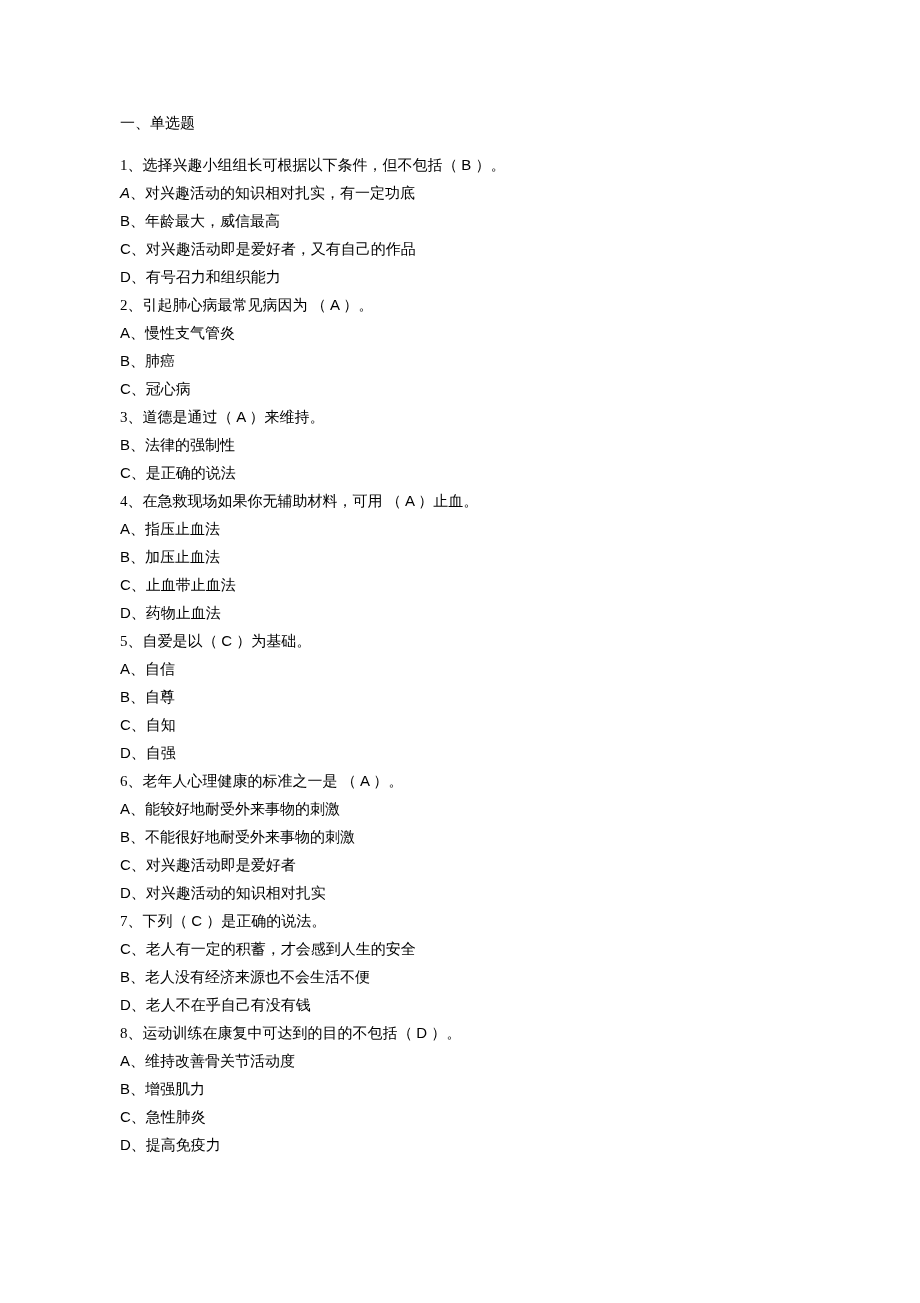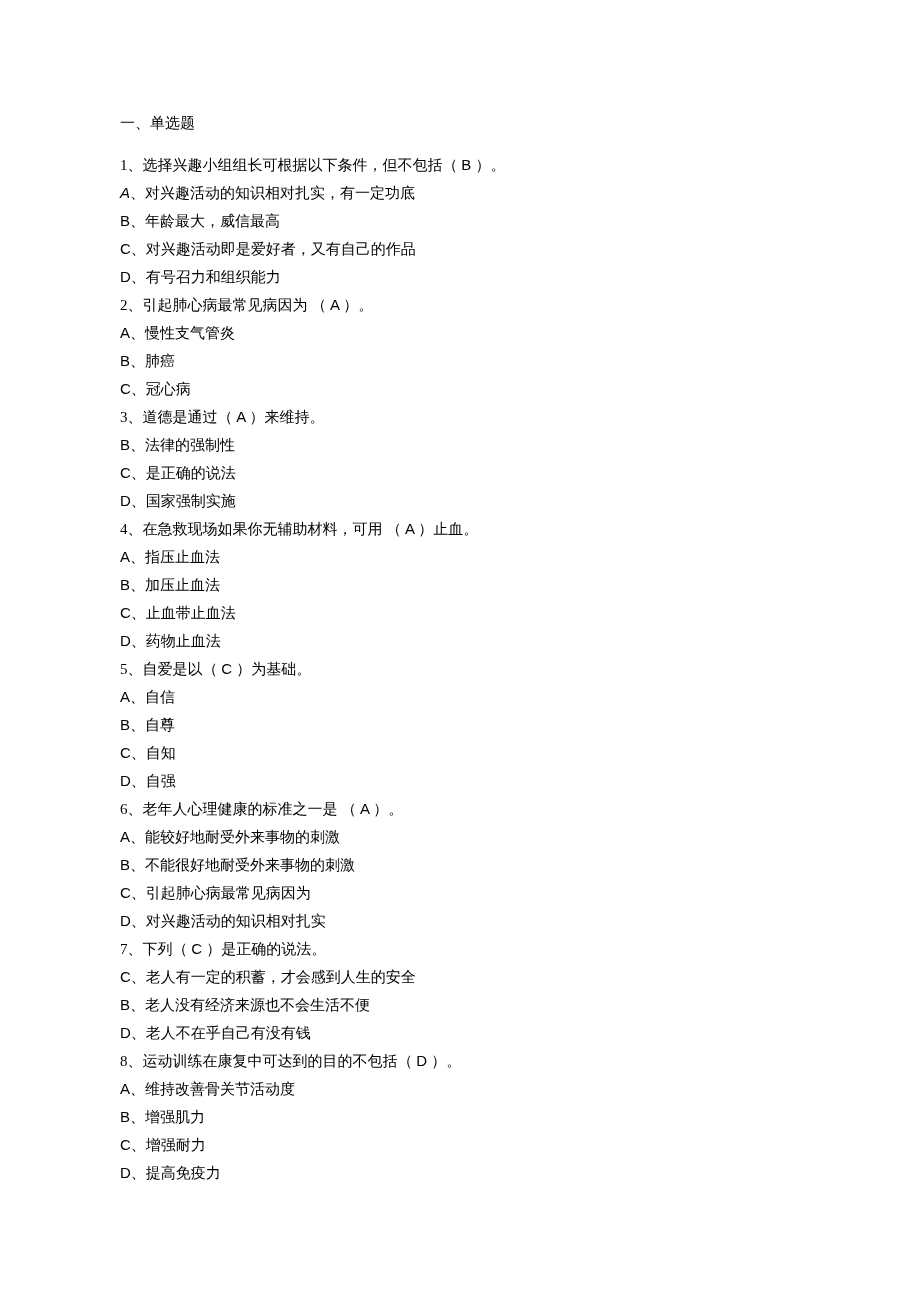--- a/index.html
+++ b/index.html
@@ -38,39 +38,38 @@
       <p class="line"><span class="latin">B</span><span>、年龄最大，威信最高</span></p>
       <p class="line"><span class="latin">C</span><span>、对兴趣活动即是爱好者，又有自己的作品</span></p>
       <p class="line"><span class="latin">D</span><span>、有号召力和组织能力</span></p>
       <p class="line"><span>2、引起肺心病最常见病因为 （</span> <span class="latin"> A </span> <span>）。</span></p>
       <p class="line"><span class="latin">A</span><span>、慢性支气管炎</span></p>
       <p class="line"><span class="latin">B</span><span>、肺癌</span></p>
       <p class="line"><span class="latin">C</span><span>、冠心病</span></p>
       <p class="line"><span>3、道德是通过（</span> <span class="latin"> A </span> <span>）来维持。</span></p>
       <p class="line"><span class="latin">B</span><span>、法律的强制性</span></p>
       <p class="line"><span class="latin">C</span><span>、是正确的说法</span></p>
-      <p class="line"><span class="latin">D</span><span>、国家强制实施</span></p>
       <p class="line"><span>4、在急救现场如果你无辅助材料，可用 （</span> <span class="latin"> A </span> <span>）止血。</span></p>
       <p class="line"><span class="latin">A</span><span>、指压止血法</span></p>
       <p class="line"><span class="latin">B</span><span>、加压止血法</span></p>
       <p class="line"><span class="latin">C</span><span>、止血带止血法</span></p>
       <p class="line"><span class="latin">D</span><span>、药物止血法</span></p>
       <p class="line"><span>5、自爱是以（</span> <span class="latin"> C </span> <span>）为基础。</span></p>
       <p class="line"><span class="latin">A</span><span>、自信</span></p>
       <p class="line"><span class="latin">B</span><span>、自尊</span></p>
       <p class="line"><span class="latin">C</span><span>、自知</span></p>
       <p class="line"><span class="latin">D</span><span>、自强</span></p>
       <p class="line"><span>6、老年人心理健康的标准之一是 （</span> <span class="latin"> A </span> <span>）。</span></p>
       <p class="line"><span class="latin">A</span><span>、能较好地耐受外来事物的刺激</span></p>
       <p class="line"><span class="latin">B</span><span>、不能很好地耐受外来事物的刺激</span></p>
-      <p class="line"><span class="latin">C</span><span>、引起肺心病最常见病因为</span></p>
+      <p class="line"><span class="latin">C</span><span>、对兴趣活动即是爱好者</span></p>
       <p class="line"><span class="latin">D</span><span>、对兴趣活动的知识相对扎实</span></p>
       <p class="line"><span>7、下列（</span> <span class="latin"> C </span> <span>）是正确的说法。</span></p>
       <p class="line"><span class="latin">C</span><span>、老人有一定的积蓄，才会感到人生的安全</span></p>
       <p class="line"><span class="latin">B</span><span>、老人没有经济来源也不会生活不便</span></p>
       <p class="line"><span class="latin">D</span><span>、老人不在乎自己有没有钱</span></p>
       <p class="line"><span>8、运动训练在康复中可达到的目的不包括（</span> <span class="latin"> D </span> <span>）。</span></p>
       <p class="line"><span class="latin">A</span><span>、维持改善骨关节活动度</span></p>
       <p class="line"><span class="latin">B</span><span>、增强肌力</span></p>
-      <p class="line"><span class="latin">C</span><span>、增强耐力</span></p>
+      <p class="line"><span class="latin">C</span><span>、急性肺炎</span></p>
       <p class="line"><span class="latin">D</span><span>、提高免疫力</span></p>
     </div>
 </div>
 
 </body></html>

